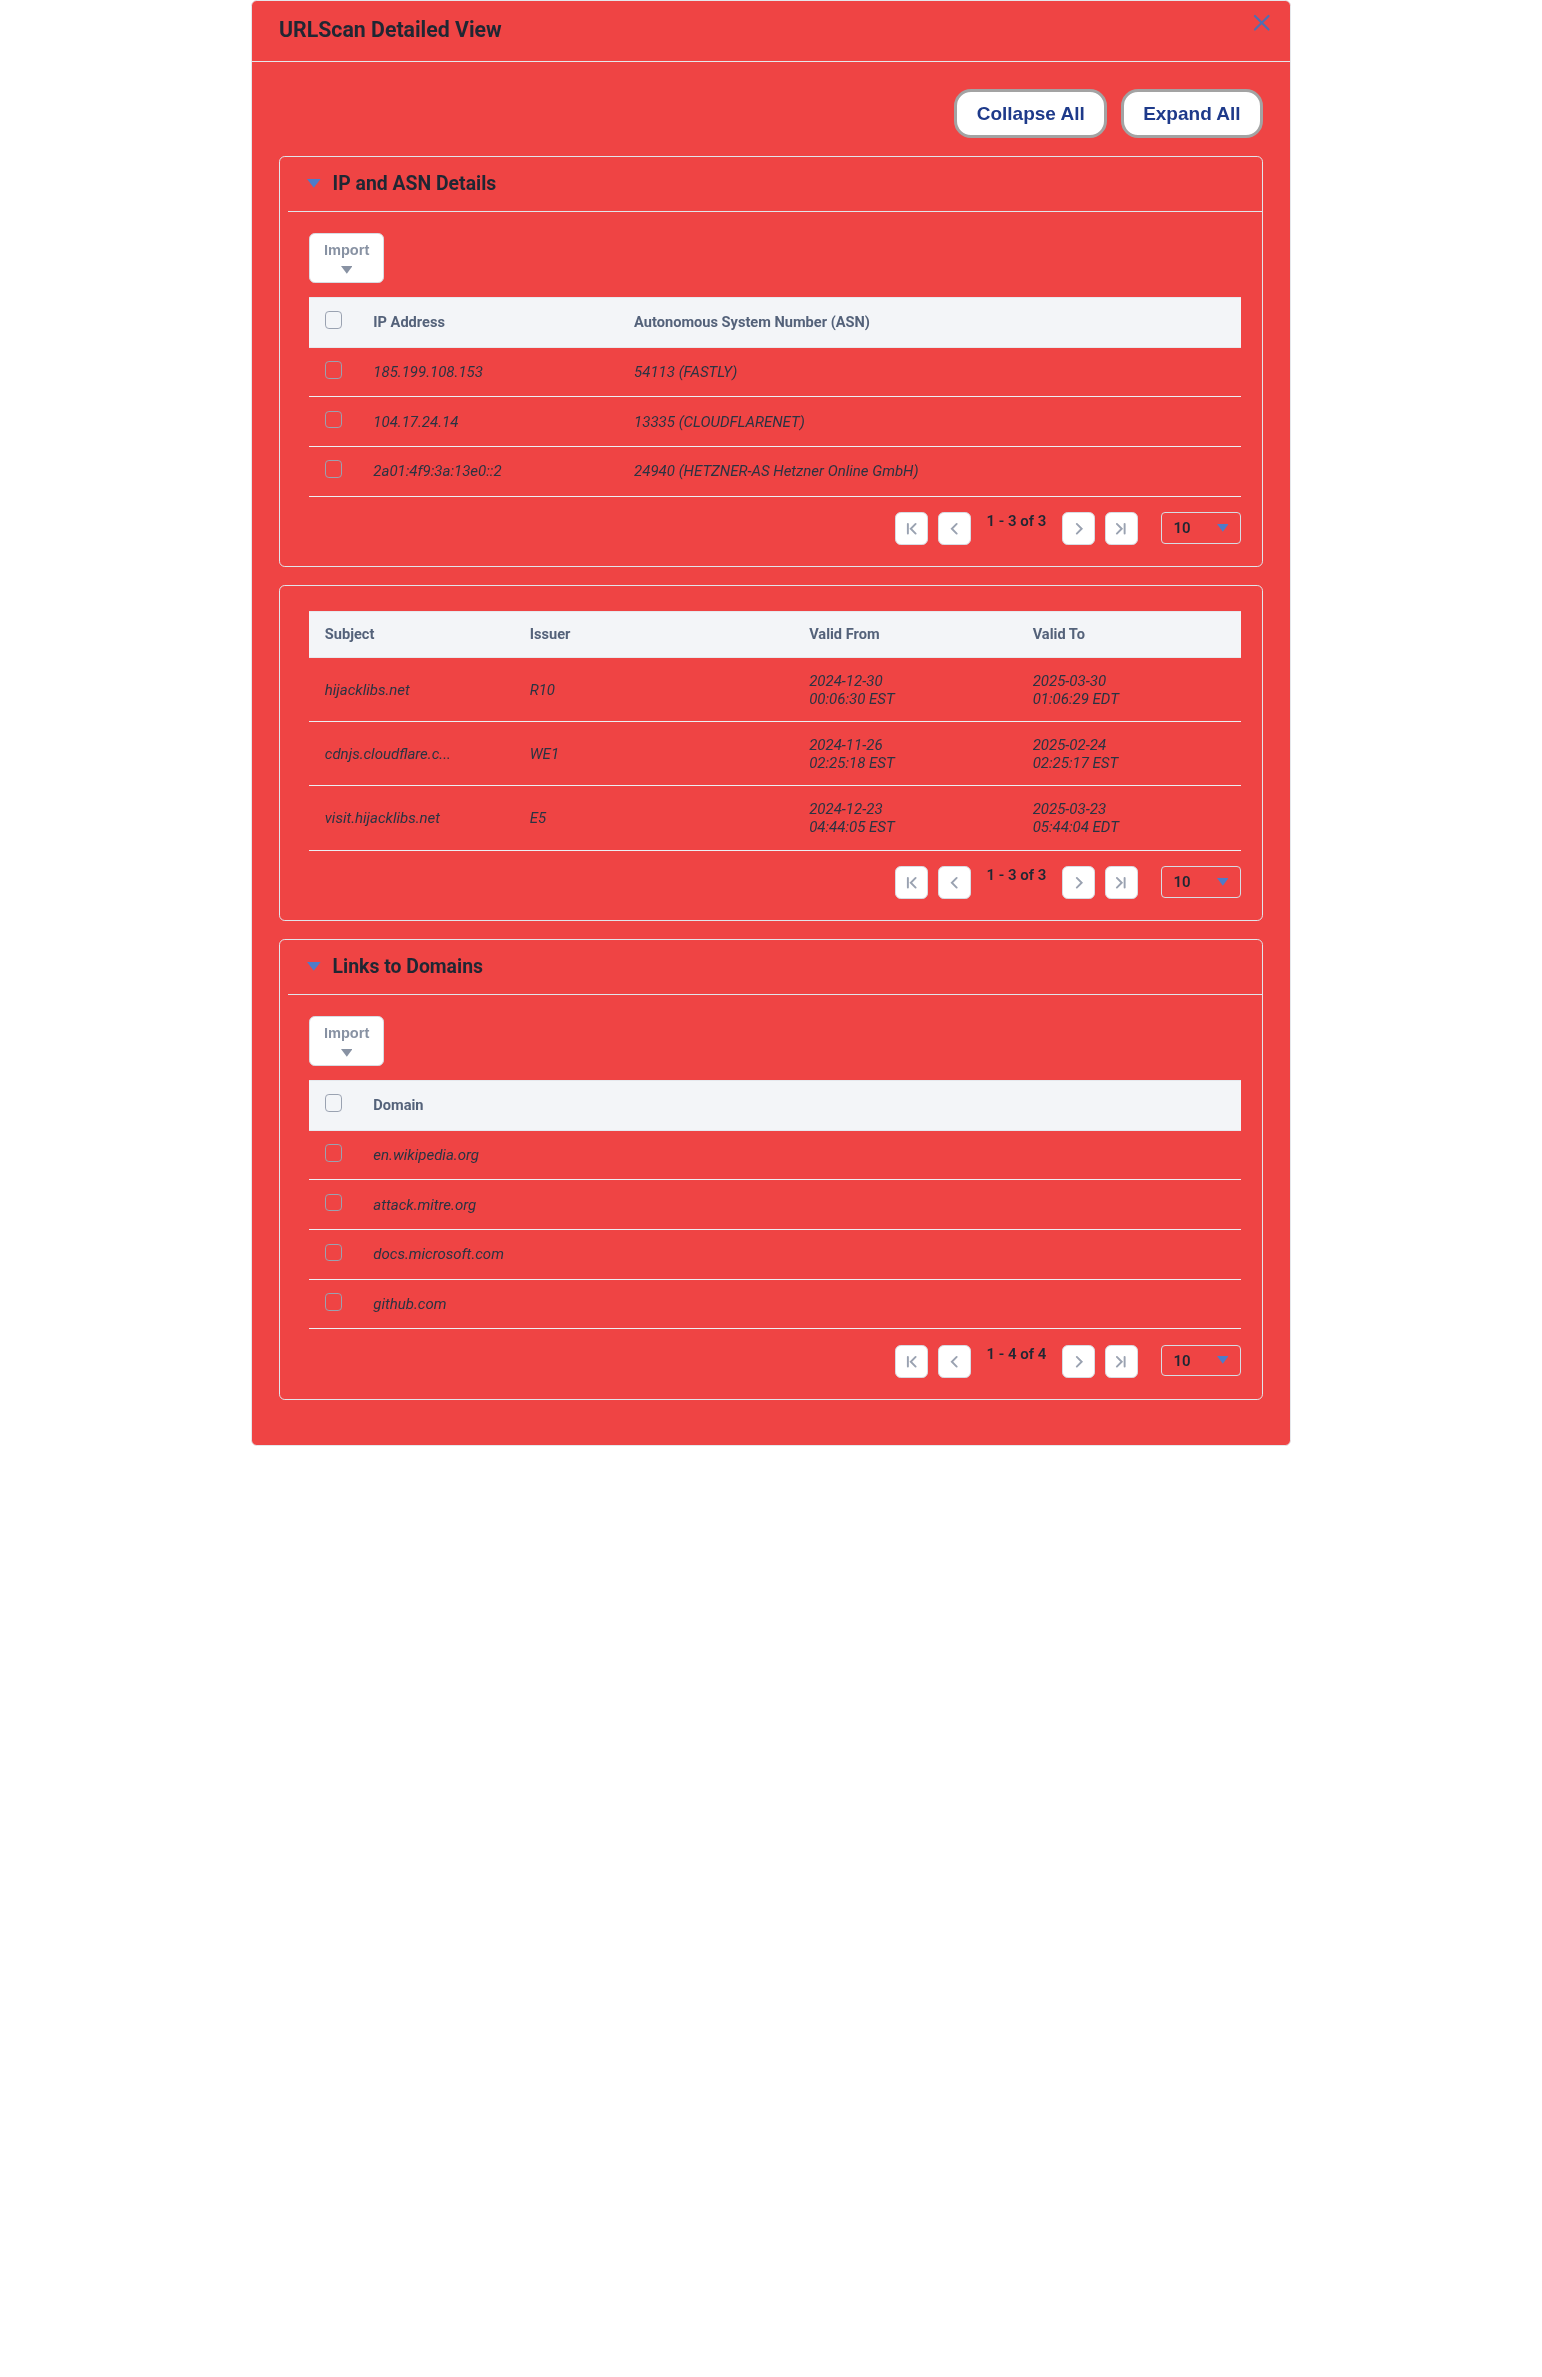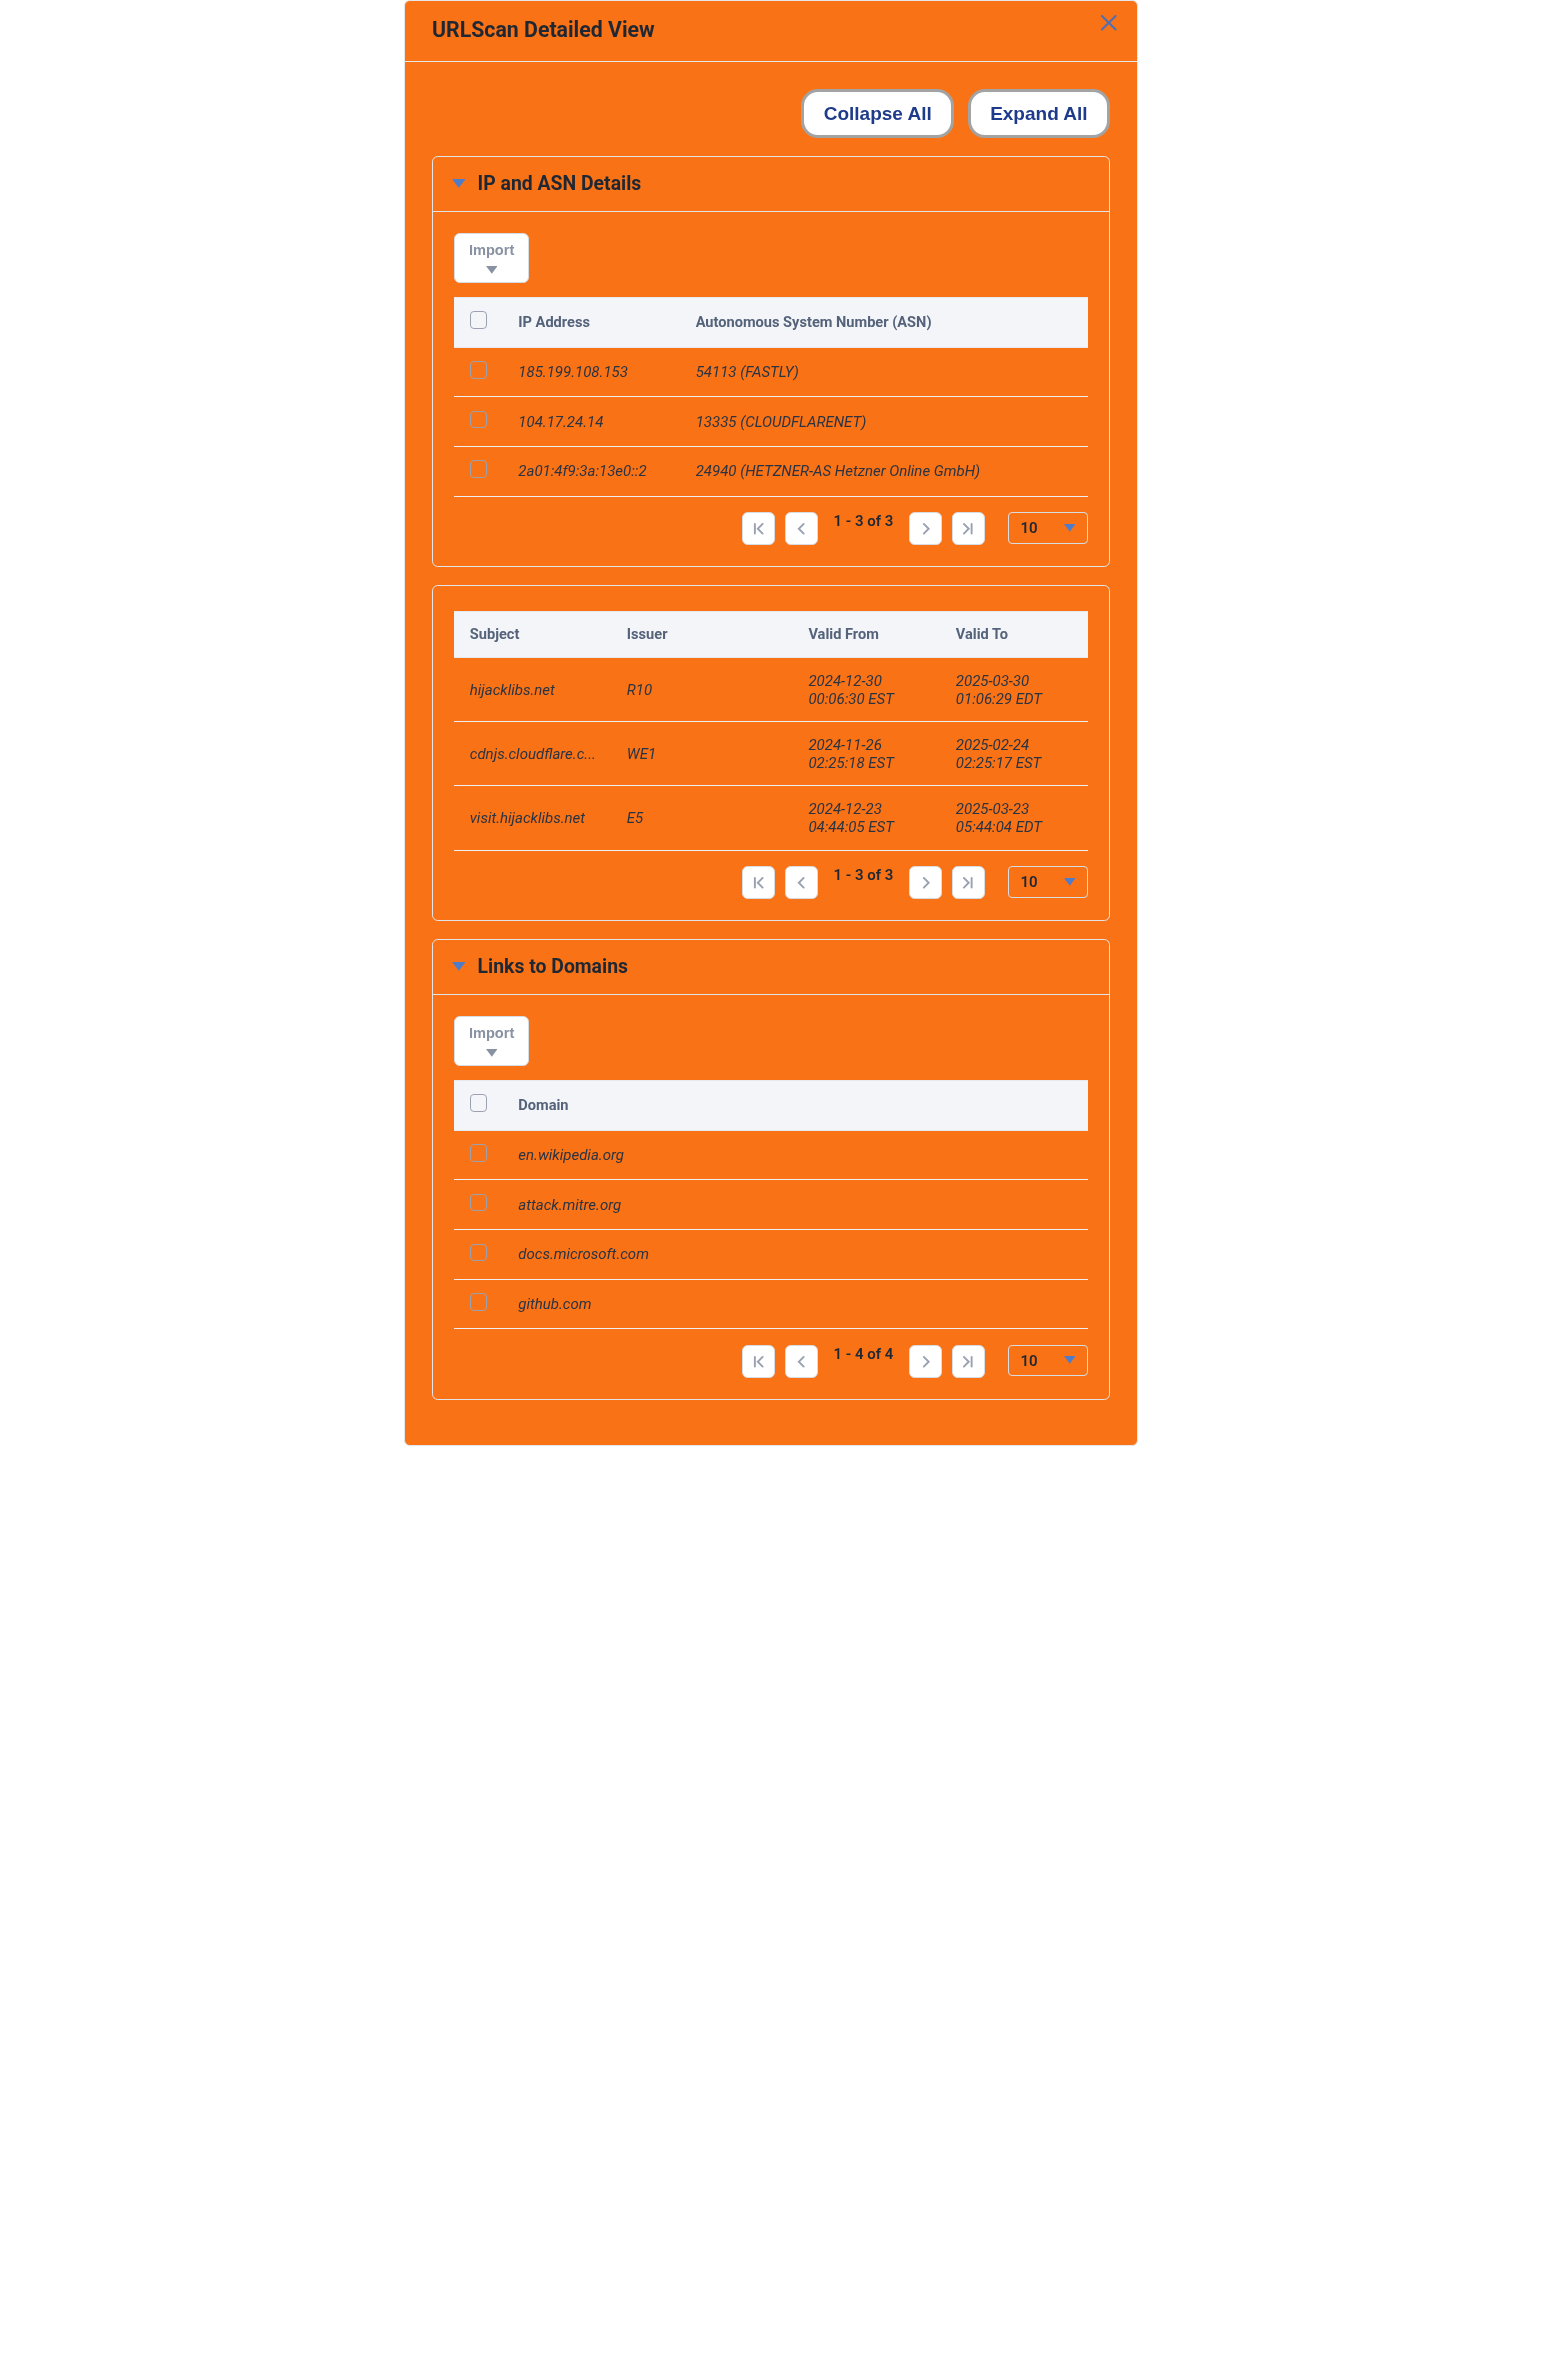--- a/index.html
+++ b/index.html
@@ -3,25 +3,25 @@
 <meta charset="utf-8">
 <style>
   * { box-sizing: border-box; margin: 0; padding: 0; }
   body {
     font-family: -apple-system, BlinkMacSystemFont, "Segoe UI", Roboto, Helvetica, Arial, sans-serif;
     background: #fff;
     color: #1f2733;
     font-size: 15.5px;
   }
   .modal {
-    width: 734px;
+    width: 1040px;
     margin: 0 auto;
     border: 1px solid #e5e7eb;
     border-radius: 5.8px;
-    background: #f97316;
+    background: #ef4444;
     position: relative;
   }
   .modal-header {
     display: flex;
     align-items: center;
     justify-content: space-between;
     padding: 15.5px 27px 19.4px 27px;
     border-bottom: 1px solid #e5e7eb;
   }
   .modal-title {
@@ -56,20 +56,21 @@
     font-size: 19px;
     padding: 10.7px 19.4px;
     border-radius: 17px;
     cursor: pointer;
   }
   .panel {
     border: 1px solid #e1e5ea;
     border-radius: 5.8px;
     margin-bottom: 17.5px;
     overflow: hidden;
+    padding-left: 8px;
   }
   .panel-header {
     display: flex;
     align-items: center;
     gap: 11.6px;
     padding: 15.5px 19.4px;
     border-bottom: 1px solid #e1e5ea;
     cursor: pointer;
   }
   .caret-down {

